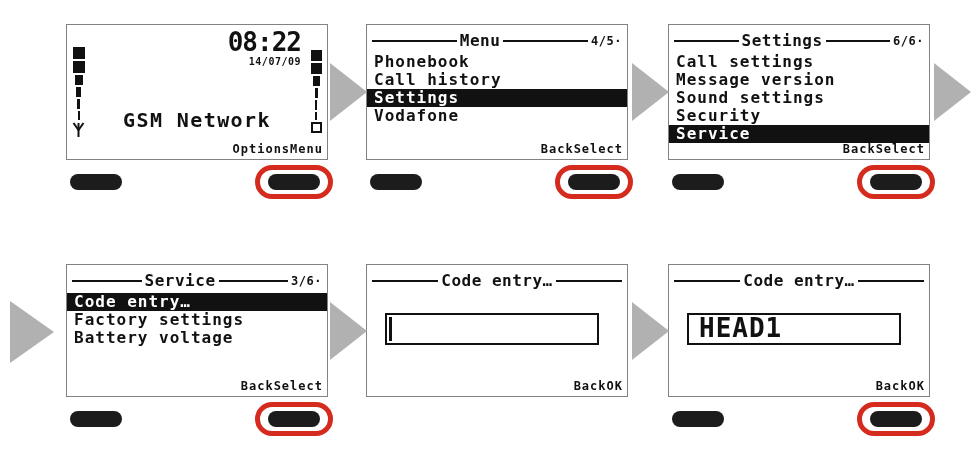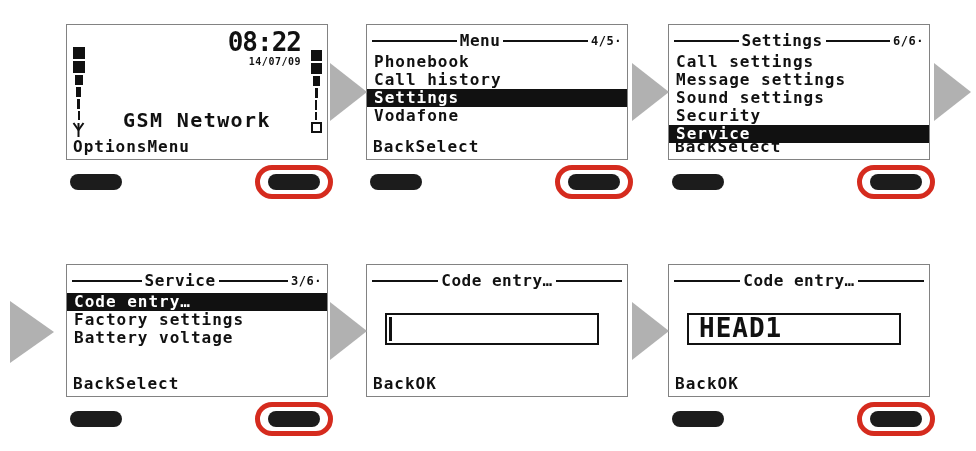--- a/index.html
+++ b/index.html
@@ -18,22 +18,22 @@
   .hline{flex:1;height:2px;background:#111;}
   .htitle{font-size:16px;letter-spacing:.5px;white-space:nowrap;}
   .hpage{font-size:12px;letter-spacing:.5px;}
 
   
   .items{margin-top:3px;}
   .item{font-size:16px;font-weight:bold;letter-spacing:1px;line-height:18px;padding-left:7px;white-space:nowrap;}
   .item.sel{background:#111;color:#fff;}
 
   
-  .softkeys{position:absolute;left:6px;right:4px;bottom:3px;display:flex;justify-content:flex-start;
-            font-size:16px;font-weight:bold;letter-spacing:1px;}
+  .softkeys{position:absolute;left:6px;right:4px;bottom:3px;display:flex;justify-content:flex-end;
+            font-size:12px;font-weight:bold;letter-spacing:1px;}
 
   
   .clock{position:absolute;top:2px;right:26px;font-size:26px;font-weight:bold;letter-spacing:-1px;}
   .date{position:absolute;top:31px;right:26px;font-size:10px;font-weight:bold;letter-spacing:.5px;text-align:right;}
   .network{position:absolute;top:83px;left:0;right:0;text-align:center;font-size:20px;font-weight:bold;letter-spacing:1.4px;}
   .sigcol{position:absolute;left:5px;top:22px;width:13px;display:flex;flex-direction:column;align-items:center;gap:2px;}
   .batcol{position:absolute;right:5px;top:25px;width:12px;display:flex;flex-direction:column;align-items:center;gap:2px;}
   .bar{background:#111;}
   .batbody{width:7px;height:7px;border:2px solid #111;background:#fff;}
 
@@ -109,21 +109,21 @@
 
   <div class="screen r1 c3">
     <div class="hdr">
       <span class="hline"></span>
       <span class="htitle">Settings</span>
       <span class="hline"></span>
       <span class="hpage">6/6·</span>
     </div>
     <div class="items">
       <div class="item">Call settings</div>
-      <div class="item">Message settings</div>
+      <div class="item">Message version</div>
       <div class="item">Sound settings</div>
       <div class="item">Security</div>
       <div class="item sel">Service</div>
     </div>
     <div class="softkeys">
       <span>Back</span>
       <span>Select</span>
     </div>
   </div>
 

